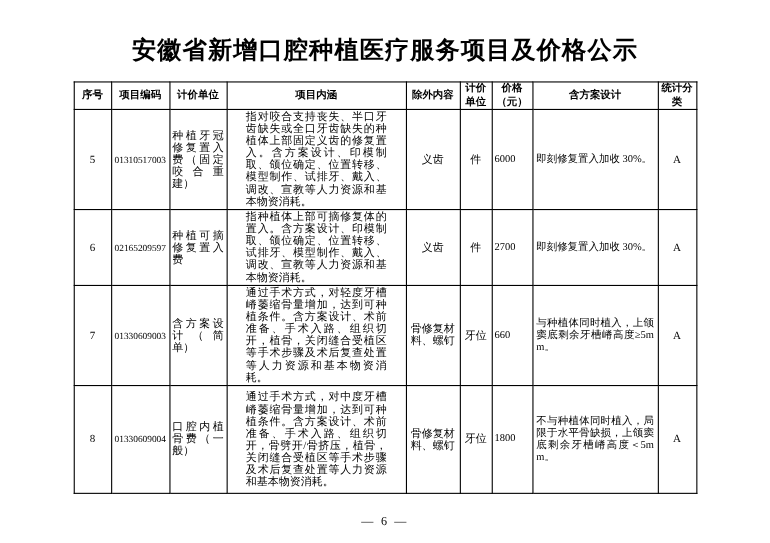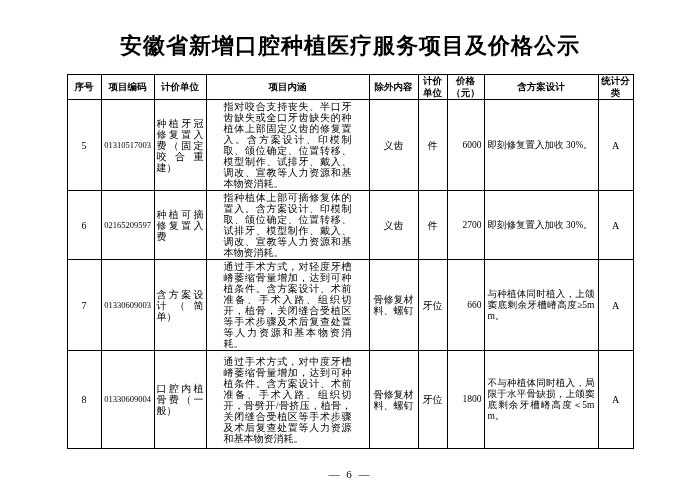--- a/index.html
+++ b/index.html
@@ -36,21 +36,21 @@
   tr.r0{height:66px;}
   tr.r1{height:60px;}
   tr.r2{height:74px;}
   tr.r3{height:98px;}
   td.c-seq{text-align:center;}
   td.c-code{text-align:center;font-size:8.5px;letter-spacing:0;padding:0;}
   td.c-name{text-align:justify;text-justify:inter-character;padding:0 2px;margin-top:36px;}
   td.c-content{text-align:justify;text-justify:inter-character;padding:1px 17px;}
   td.c-excl{text-align:center;}
   td.c-unit{text-align:center;}
-  td.c-price{text-align:right;font-size:9.5px;}
+  td.c-price{text-align:left;font-size:9.5px;}
   td.c-note{text-align:justify;text-justify:inter-character;font-size:9.5px;padding:1px 3px;}
   td.c-stat{text-align:center;}
   .page-footer{
     margin-top:19px;text-align:center;
     font-size:11px;letter-spacing:2px;color:#000;
   }
 </style>
 </head>
 <body>
 

